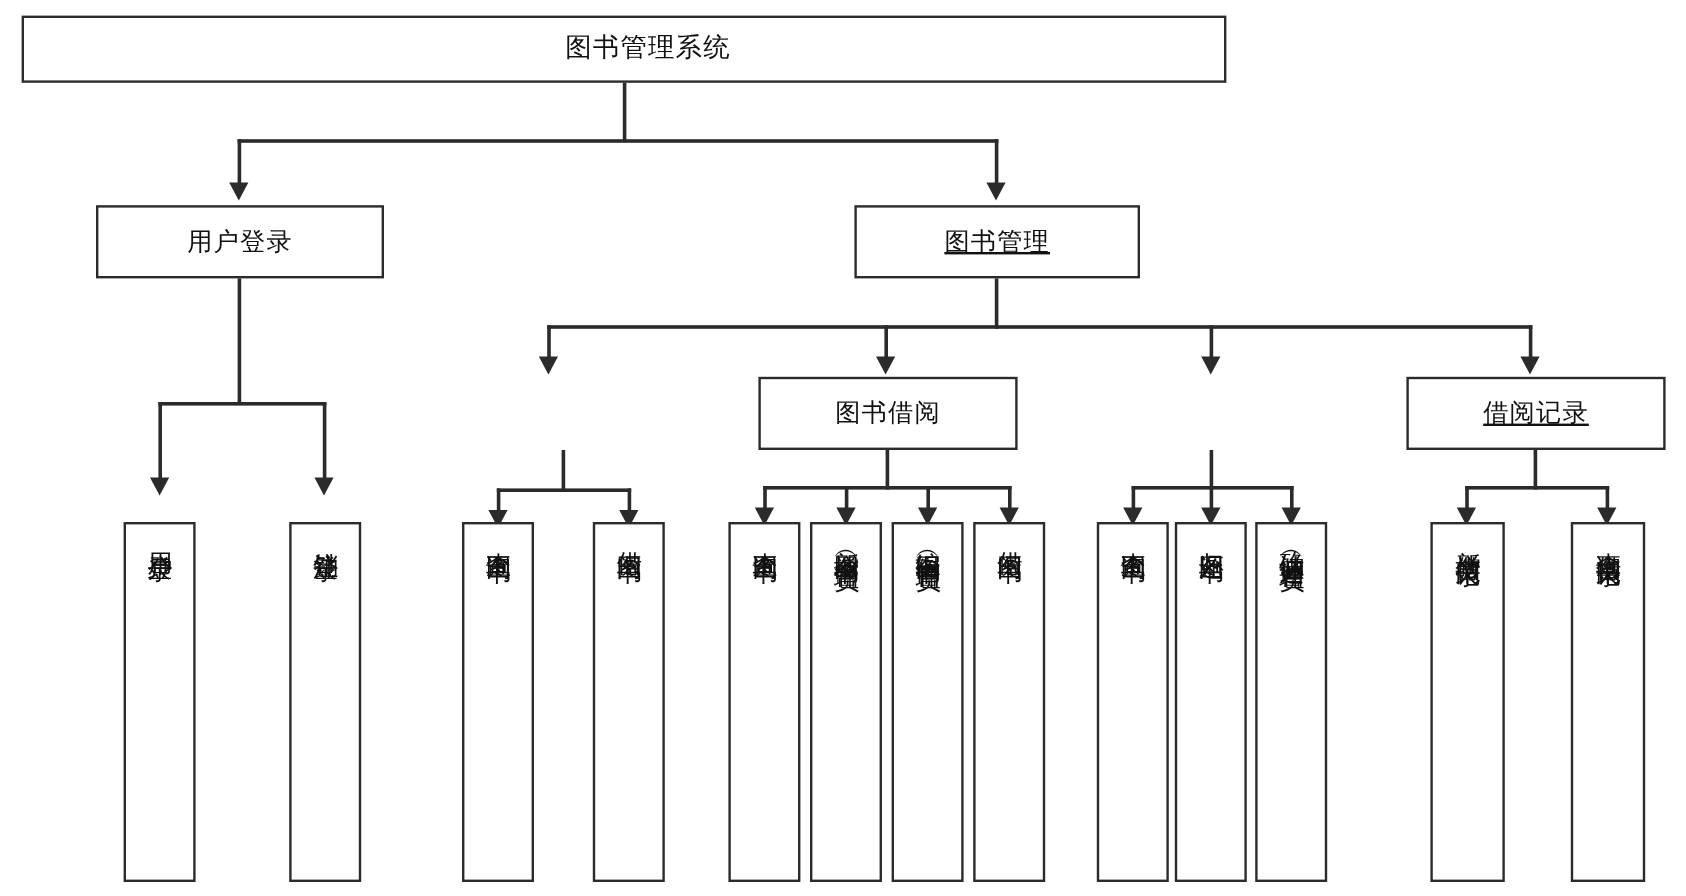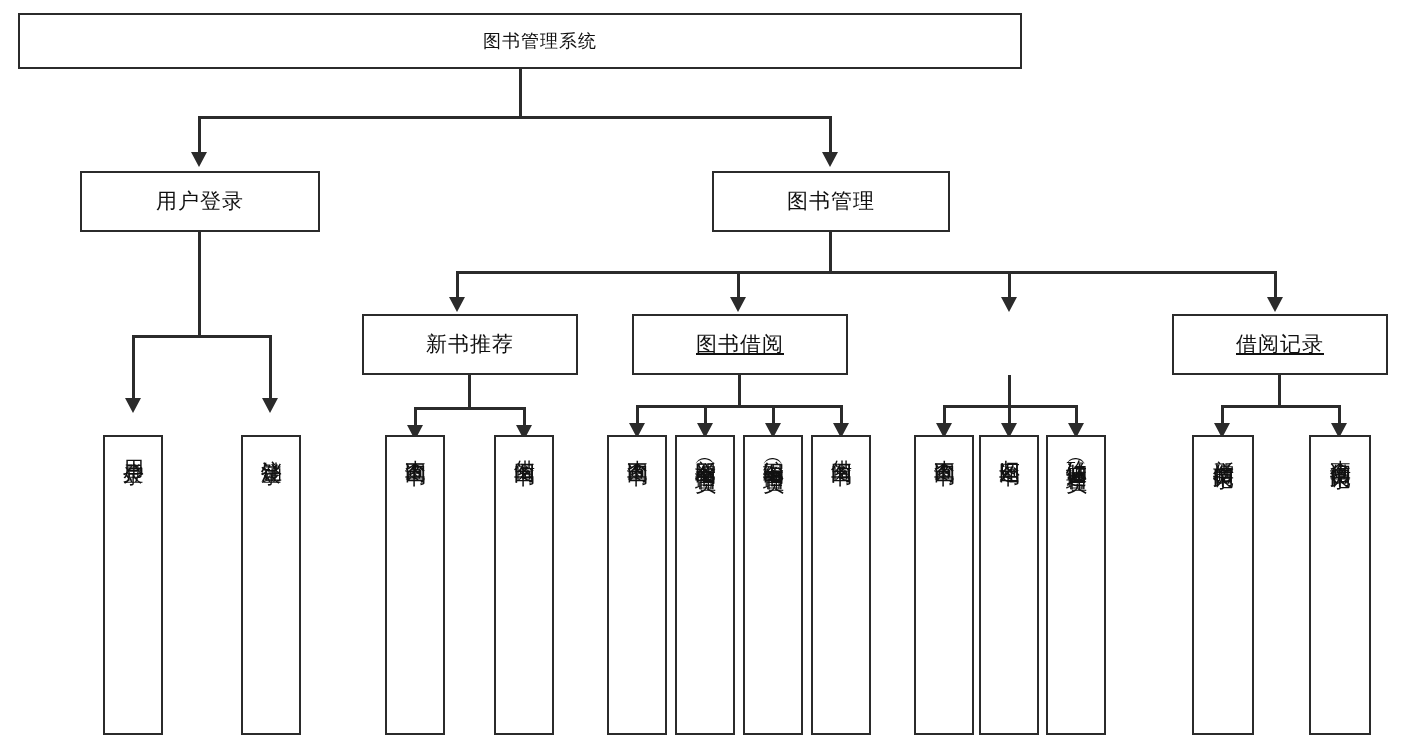--- a/index.html
+++ b/index.html
@@ -25,21 +25,21 @@
     align-items:center;
     justify-content:center;
     text-align:center;
     line-height:1.18;
   }
   .node.horiz{
     font-size:21px;
     letter-spacing:1px;
   }
   .node.root{
-    font-size:18px;
+    font-size:22px;
     padding-left:40px;
   }
   
   .node.vert{
     font-size:21px;
     align-items:flex-start;
     justify-content:center;
     padding-top:6px;
   }
   .node.vert .vtext{
@@ -88,21 +88,21 @@
 
   <div class="edge v" style="left:198px;top:116px;width:3px;height:38px;"></div>
   <div class="edge v" style="left:829px;top:116px;width:3px;height:38px;"></div>
   <div class="arrow" style="left:191px;top:152px;"></div>
   <div class="arrow" style="left:822px;top:152px;"></div>
 
   <div class="node horiz" style="left:80px;top:171px;width:240px;height:61px;">
     <span>用户登录</span>
   </div>
 
-  <div class="node horiz" style="left:712px;top:171px;width:238px;height:61px;">
+  <div class="node horiz" style="left:712px;top:171px;width:238px;height:61px;text-decoration:underline;">
     <span>图书管理</span>
   </div>
 
   <div class="edge v" style="left:198px;top:232px;width:3px;height:105px;"></div>
   <div class="edge h" style="left:132px;top:335px;width:140px;height:3px;"></div>
   <div class="edge v" style="left:132px;top:335px;width:3px;height:65px;"></div>
   <div class="edge v" style="left:269px;top:335px;width:3px;height:65px;"></div>
   <div class="arrow" style="left:125px;top:398px;"></div>
   <div class="arrow" style="left:262px;top:398px;"></div>
 
@@ -110,24 +110,21 @@
   <div class="edge h" style="left:456px;top:271px;width:821px;height:3px;"></div>
   <div class="edge v" style="left:456px;top:271px;width:3px;height:28px;"></div>
   <div class="edge v" style="left:737px;top:271px;width:3px;height:28px;"></div>
   <div class="edge v" style="left:1008px;top:271px;width:3px;height:28px;"></div>
   <div class="edge v" style="left:1274px;top:271px;width:3px;height:28px;"></div>
   <div class="arrow" style="left:449px;top:297px;"></div>
   <div class="arrow" style="left:730px;top:297px;"></div>
   <div class="arrow" style="left:1001px;top:297px;"></div>
   <div class="arrow" style="left:1267px;top:297px;"></div>
 
-  <div class="node horiz" style="left:362px;top:314px;width:216px;height:61px;">
-    <span>新书推荐</span>
-  </div>
-  <div class="node horiz" style="left:632px;top:314px;width:216px;height:61px;text-decoration:underline;">
+  <div class="node horiz" style="left:632px;top:314px;width:216px;height:61px;">
     <span>图书借阅</span>
   </div>
   <div class="node horiz" style="left:1172px;top:314px;width:216px;height:61px;text-decoration:underline;">
     <span>借阅记录</span>
   </div>
 
   <div class="edge v" style="left:468px;top:375px;width:3px;height:35px;"></div>
   <div class="edge h" style="left:414px;top:407px;width:112px;height:3px;"></div>
   <div class="edge v" style="left:414px;top:407px;width:3px;height:22px;"></div>
   <div class="edge v" style="left:523px;top:407px;width:3px;height:22px;"></div>

